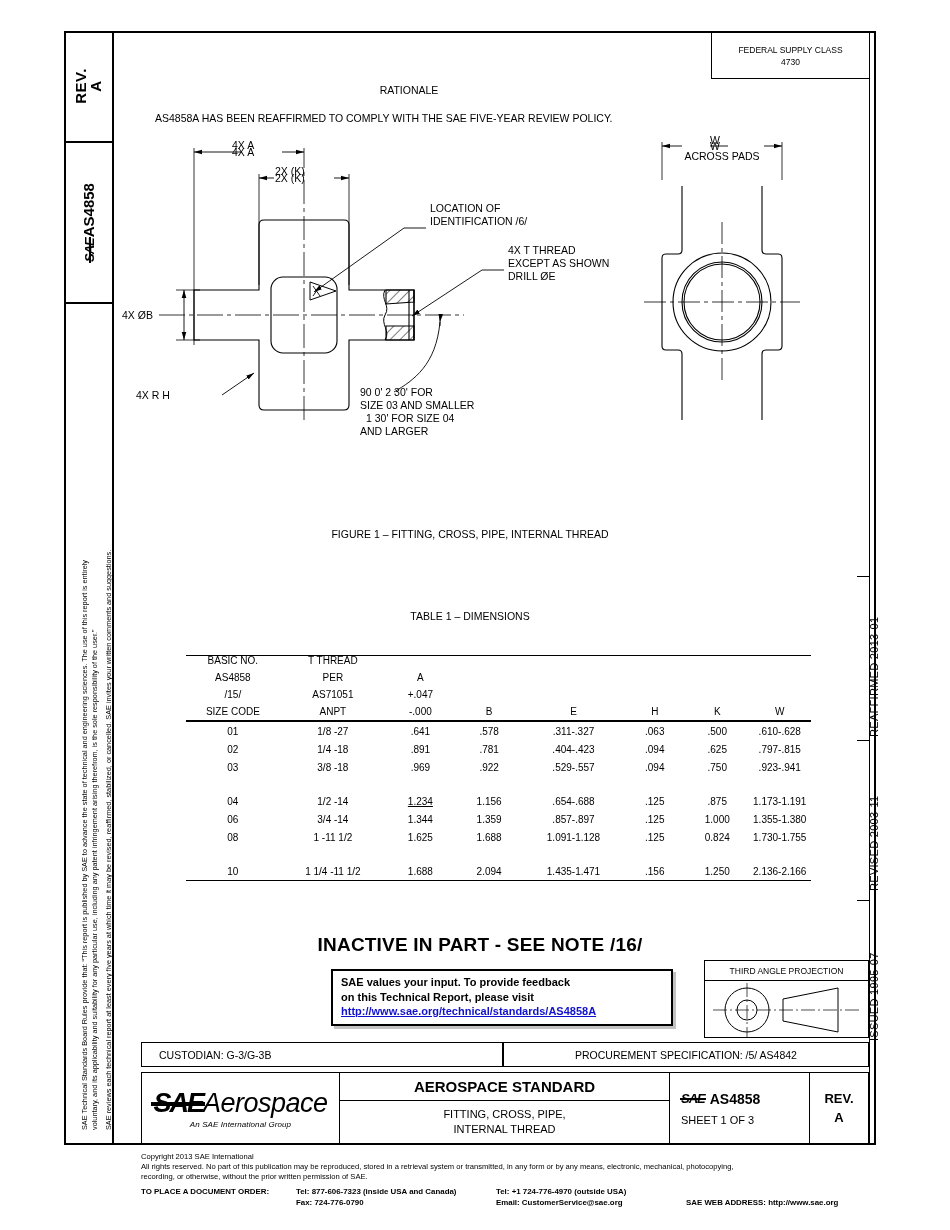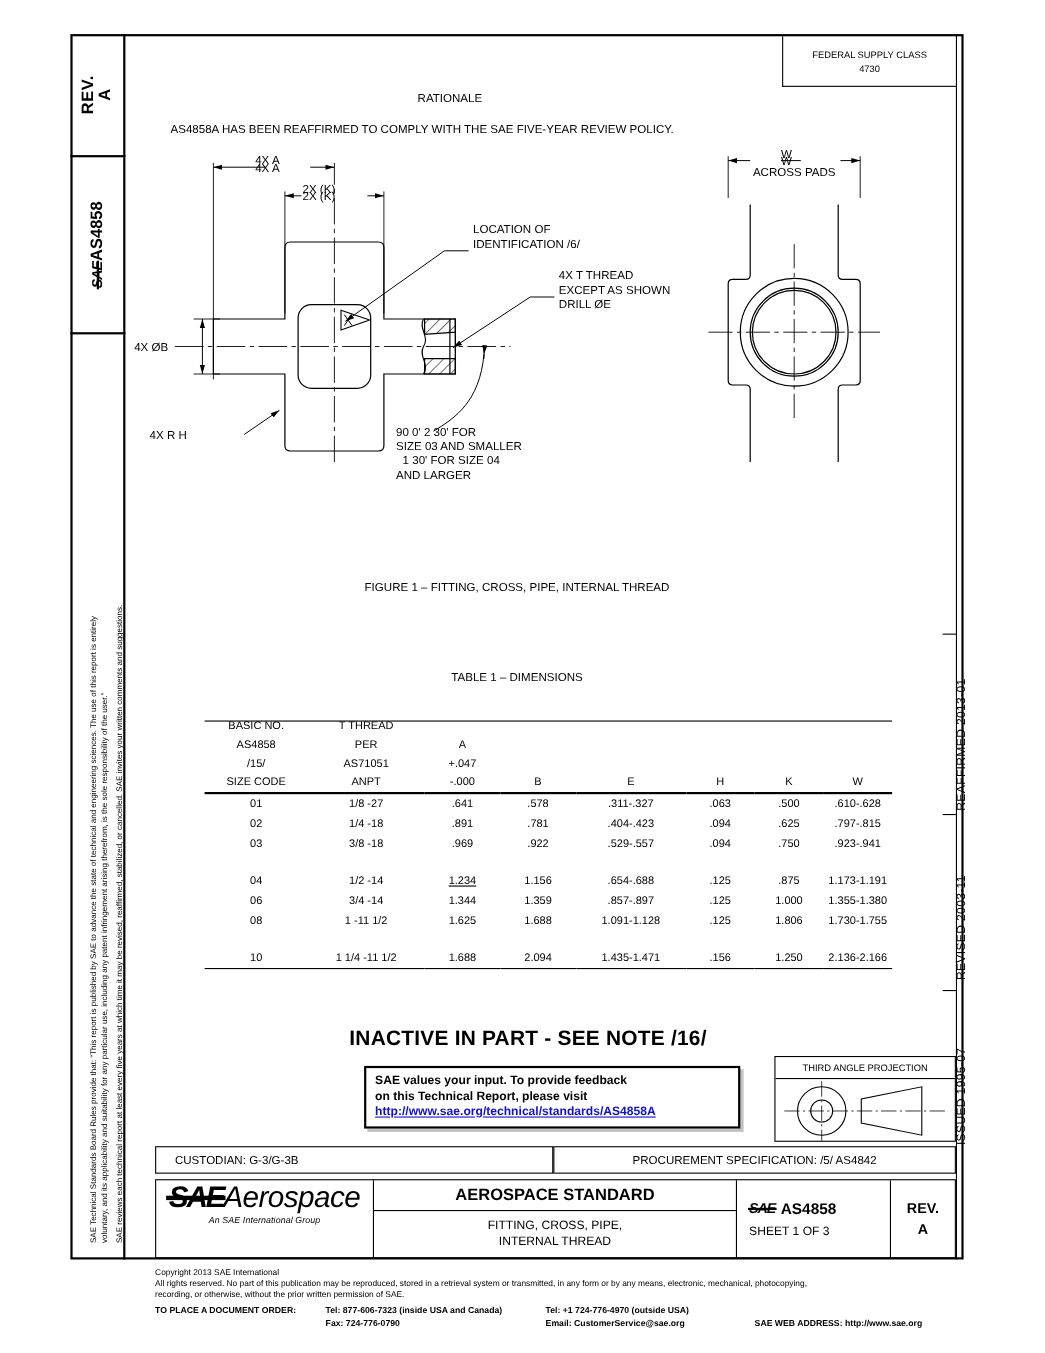--- a/index.html
+++ b/index.html
@@ -65,21 +65,21 @@
   
   #cust-row{left:141px;top:1042px;width:728px;height:25px;}
   #cust-cell{position:absolute;left:0;top:0;width:362px;height:25px;border:1px solid #000;box-sizing:border-box;
              display:flex;align-items:center;padding-left:17px;font-size:10.5px;}
   #proc-cell{position:absolute;left:362px;top:0;width:366px;height:25px;border:1px solid #000;box-sizing:border-box;
              display:flex;align-items:center;justify-content:center;font-size:10.5px;}
 
   
   #title-block{left:141px;top:1072px;width:728px;height:72px;border:1.5px solid #000;box-sizing:border-box;display:flex;}
   #tb-logo{width:198px;border-right:1.5px solid #000;box-sizing:border-box;display:flex;flex-direction:column;
-           align-items:center;}
+           align-items:center;justify-content:center;}
   #tb-mid{width:330px;border-right:1.5px solid #000;box-sizing:border-box;display:flex;flex-direction:column;}
   #tb-mid-top{height:27px;border-bottom:1.5px solid #000;display:flex;align-items:center;justify-content:center;
               font-size:15px;font-weight:bold;}
   #tb-mid-bot{flex:1;display:flex;align-items:center;justify-content:center;font-size:11px;line-height:15px;text-align:center;}
   #tb-num{width:140px;border-right:1.5px solid #000;box-sizing:border-box;display:flex;flex-direction:column;
           justify-content:center;padding-left:11px;}
   #tb-num-top{display:flex;align-items:center;gap:5px;font-size:14px;font-weight:bold;margin-bottom:7px;}
   #tb-num-bot{font-size:11px;}
   #tb-rev{flex:1;display:flex;flex-direction:column;align-items:center;justify-content:center;
           font-size:13px;font-weight:bold;line-height:19px;}
@@ -366,21 +366,21 @@
         <td style="width: 10%;">1.000</td>
         <td style="width: 15%;">1.355-1.380</td>
       </tr>
       <tr class="">
         <td style="width: 15%;">08</td>
         <td style="width: 17%;">1 -11 1/2</td>
         <td style="width: 11%;">1.625</td>
         <td style="width: 11%;">1.688</td>
         <td style="width: 16%;">1.091-1.128</td>
         <td style="width: 10%;">.125</td>
-        <td style="width: 10%;">1.806</td>
+        <td style="width: 10%;">0.824</td>
         <td style="width: 15%;">1.730-1.755</td>
       </tr>
       <tr class="spacer">
         <td style="width: 15%;"></td>
         <td style="width: 17%;"></td>
         <td style="width: 11%;"></td>
         <td style="width: 11%;"></td>
         <td style="width: 16%;"></td>
         <td style="width: 10%;"></td>
         <td style="width: 10%;"></td>

